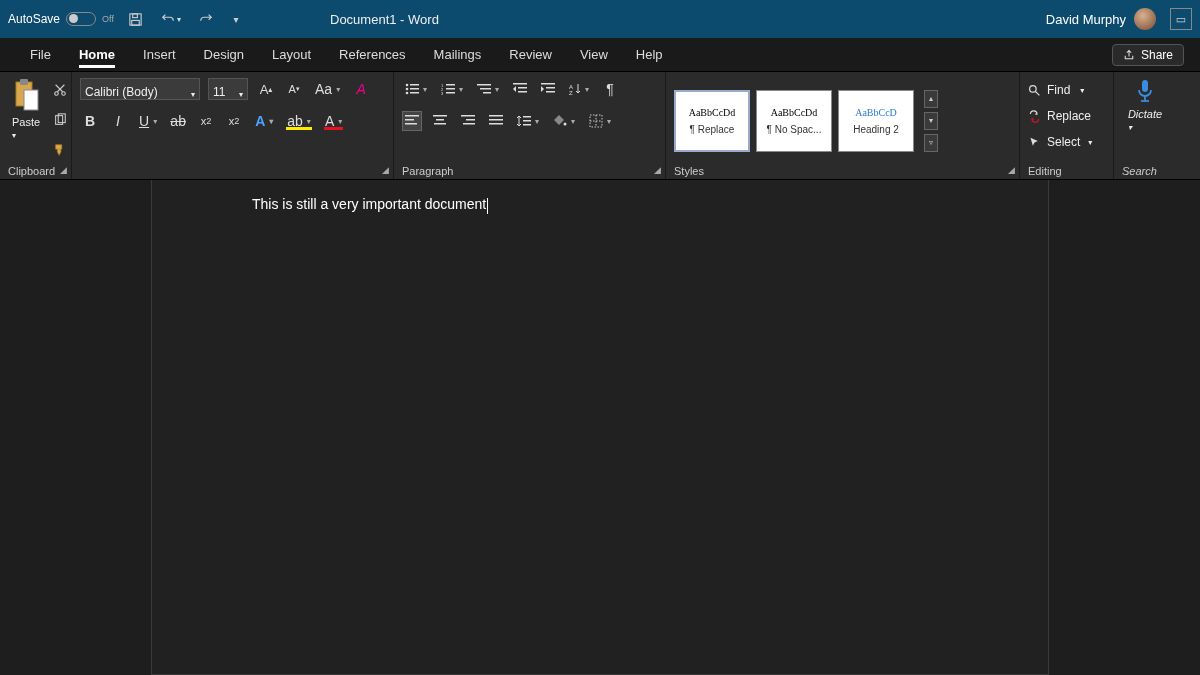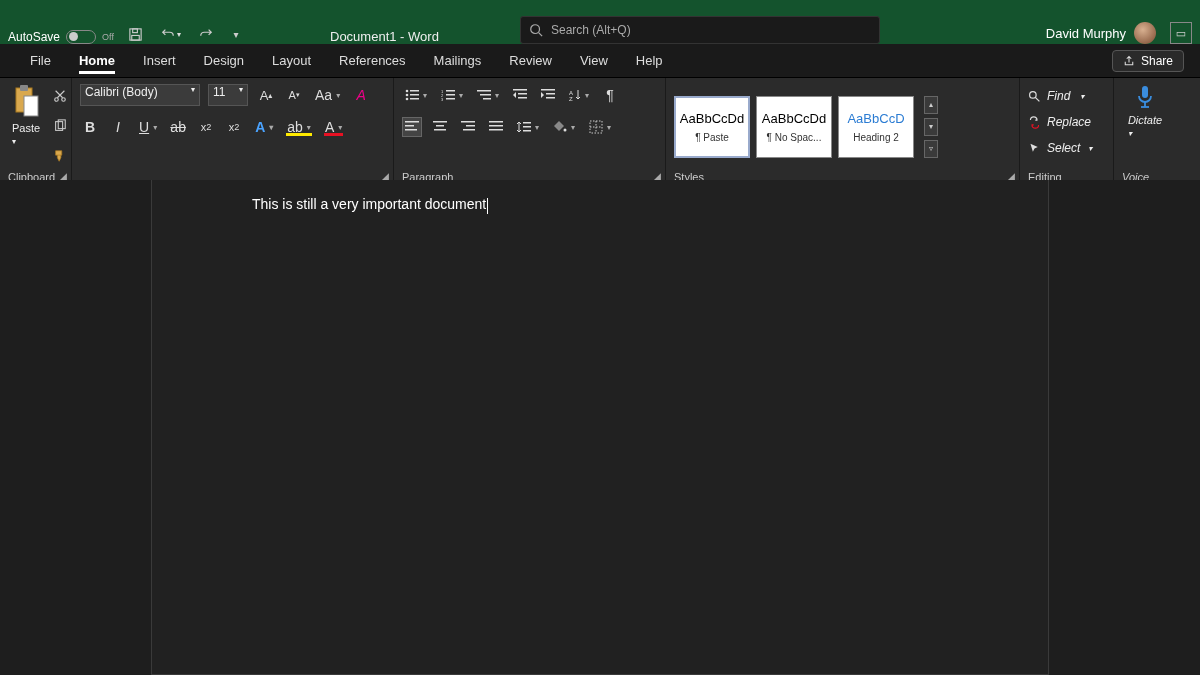--- a/index.html
+++ b/index.html
@@ -1,19 +1,19 @@
 <!DOCTYPE html>
 <html><head>
 <meta charset="utf-8">
 <style>
 * { box-sizing: border-box; margin: 0; padding: 0; font-family: "Segoe UI", sans-serif; }
 body { width: 1200px; height: 675px; background: #000; overflow: hidden; color: #fff; font-size: 12px; }
 
 
-.titlebar { height: 44px; background: #14532d; display: flex; align-items: flex-end; padding: 0 8px; }
+.titlebar { height: 38px; background: #0c4a6e; display: flex; align-items: center; padding: 0 8px; }
 .autosave { display: flex; align-items: center; gap: 6px; font-size: 12px; }
 .toggle { width: 30px; height: 14px; border: 1px solid #888; border-radius: 8px; position: relative; display:inline-block; }
 .toggle::after { content:''; width:9px; height:9px; background:#ccc; border-radius:50%; position:absolute; top:1px; left:2px; }
 .qat { display:flex; gap:14px; margin-left:14px; align-items:center; }
 .qat-ico { width:16px; height:16px; display:flex; align-items:center; justify-content:center; color:#ccc; cursor:pointer; }
 .doctitle { position:absolute; left:50%; transform:translateX(-270px); font-size:13px; color:#eee; }
 .searchbox { position:absolute; left:520px; width:360px; height:28px; background:#1a1a1a; border:1px solid #333; border-radius:3px; display:flex; align-items:center; padding:0 8px; color:#aaa; gap:8px; }
 .titleuser { position:absolute; right:44px; display:flex; align-items:center; gap:8px; font-size:13px; }
 .avatar { width:22px; height:22px; border-radius:50%; background:radial-gradient(circle at 40% 35%, #d8b090, #7a4a30); }
 .winbtn { position:absolute; right:8px; width:22px; height:22px; border:1px solid #888; display:flex; align-items:center; justify-content:center; font-size:11px; color:#ccc; }
@@ -31,32 +31,32 @@
 .group-body { flex:1; display:flex; align-items:flex-start; gap:6px; }
 .group-label { text-align:left; font-size:11px; color:#ccc; padding-top:2px;}
 .launcher { position:absolute; right:4px; bottom:4px; font-size:9px; color:#aaa; cursor:pointer; }
 
 .bigbtn { display:flex; flex-direction:column; align-items:center; gap:4px; padding:0 4px; cursor:pointer; }
 .bigbtn .lbl { font-size:11px; color:#eee; }
 
 .col { display:flex; flex-direction:column; gap:6px; }
 .row { display:flex; gap:8px; align-items:center; height:22px; }
 
-.combo { background:#3b3b3b; border:1px solid #555; height:22px; display:flex; align-items:flex-start; padding:0 4px; color:#eee; font-size:12px; }
+.combo { background:#3b3b3b; border:1px solid #555; height:22px; display:flex; align-items:flex-end; padding:0 4px; color:#eee; font-size:12px; }
 .combo.font { width:120px; justify-content:space-between; }
 .combo.sz { width:40px; justify-content:space-between; }
 .ib { width:20px; height:20px; display:flex; align-items:center; justify-content:center; color:#ddd; cursor:pointer; font-size:14px; position:relative; }
 .ib.sel { background:#444; border:1px solid #666; }
 .ib.small { font-size:11px;}
 .ddarrow::after { content:'▾'; font-size:8px; margin-left:2px; color:#aaa; }
 .ib.wide { width:auto; padding:0 3px; gap:2px;}
 
 .stylebox { width:76px; height:62px; background:#fff; color:#000; display:flex; flex-direction:column; align-items:center; justify-content:center; border:1px solid #888; cursor:pointer; }
 .stylebox.sel { border:2px solid #9ac; }
-.style-pv { font-size:13px; }
+.style-pv { font-size:10px;font-family:Liberation Serif, serif; }
 .style-pv.blue { color:#2b7cd3; }
 .style-nm { font-size:10px; margin-top:6px; color:#333; }
 .style-scroll { display:flex; flex-direction:column; justify-content:space-between; height:62px; margin-left:4px; }
 .style-scroll div { width:14px; height:18px; border:1px solid #666; background:#3a3a3a; display:flex; align-items:center; justify-content:center; font-size:8px; color:#ccc; cursor:pointer;}
 
 .edit-item { display:flex; align-items:center; gap:6px; font-size:12px; color:#eee; cursor:pointer; height:20px; }
 .mic { width:22px; height:26px; }
 
 .underline-accent { position:absolute; bottom:1px; left:2px; right:2px; height:3px; }
 
@@ -92,27 +92,20 @@
         <span style="font-size:8px;">▾</span>
       </span>
     <span class="qat-ico">
         <svg width="14" height="14" viewBox="0 0 16 16" fill="none" stroke="#ccc" stroke-width="1.4">
           <path d="M11 3 L14 6 L11 9 M14 6 H6 A4 4 0 0 0 2 10"></path>
         </svg>
       </span>
     <span class="qat-ico" style="font-size:10px;">▾</span>
   </div>
   <div class="doctitle">Document1  -  Word</div>
-  <div class="searchbox">
-    <svg width="14" height="14" viewBox="0 0 16 16" fill="none" stroke="#aaa" stroke-width="1.4">
-        <circle cx="7" cy="7" r="5"></circle>
-        <line x1="11" y1="11" x2="15" y2="15"></line>
-      </svg>
-    <span>Search (Alt+Q)</span>
-  </div>
   <div class="titleuser">
     <span>David Murphy</span>
     <span class="avatar"></span>
   </div>
   <div class="winbtn">▭</div>
 </div>
 
 <div class="tabs">
   <div class="tab">
       <span>File</span>
@@ -347,21 +340,21 @@
       </div>
     </div>
     <div class="group-label">Paragraph</div>
     <span class="launcher">◢</span>
   </div>
 
   <div class="group" style="width:354px;">
     <div class="group-body" style="align-items:center;">
       <div class="stylebox sel">
         <span class="style-pv">AaBbCcDd</span>
-        <span class="style-nm">¶ Paste</span>
+        <span class="style-nm">¶ Replace</span>
       </div>
       <div class="stylebox">
         <span class="style-pv">AaBbCcDd</span>
         <span class="style-nm">¶ No Spac...</span>
       </div>
       <div class="stylebox">
         <span class="style-pv blue">AaBbCcD</span>
         <span class="style-nm">Heading 2</span>
       </div>
       <div class="style-scroll">
@@ -369,21 +362,21 @@
         <div>▾</div>
         <div>▿</div>
       </div>
     </div>
     <div class="group-label">Styles</div>
     <span class="launcher">◢</span>
   </div>
 
   <div class="group" style="width:94px;">
     <div class="group-body">
-      <div class="col" style="margin-top:2px;font-style:italic;">
+      <div class="col" style="margin-top:2px;">
         <div class="edit-item">
           <svg width="13" height="13" viewBox="0 0 16 16" fill="none" stroke="#ddd" stroke-width="1.5">
               <circle cx="6" cy="6" r="4"></circle>
               <line x1="9" y1="9" x2="14" y2="14"></line>
             </svg>
           <span>Find</span>
             <span style="font-size:8px;margin-left:4px;">▾</span>
         </div>
         <div class="edit-item">
           <svg width="13" height="13" viewBox="0 0 16 16" fill="none" stroke="#ddd" stroke-width="1.4">
@@ -409,21 +402,21 @@
       <div class="bigbtn">
         <svg class="mic" viewBox="0 0 22 26">
             <rect x="8" y="2" width="6" height="12" rx="3" fill="#3a8dde"></rect>
             <path d="M5 12 a6 6 0 0 0 12 0" fill="none" stroke="#3a8dde" stroke-width="1.8"></path>
             <line x1="11" y1="18" x2="11" y2="23" stroke="#3a8dde" stroke-width="1.8"></line>
             <line x1="7" y1="23" x2="15" y2="23" stroke="#3a8dde" stroke-width="1.8"></line>
           </svg>
         <span class="lbl"><span>Dictate</span><br><span style="font-size:8px;">▾</span></span>
       </div>
     </div>
-    <div class="group-label">Voice</div>
+    <div class="group-label">Search</div>
   </div>
 
 </div>
 
 <div class="docarea">
   <div class="page">
     <span class="doctext">This is still a very important document</span><span class="cursor"></span>
   </div>
 </div>
 

